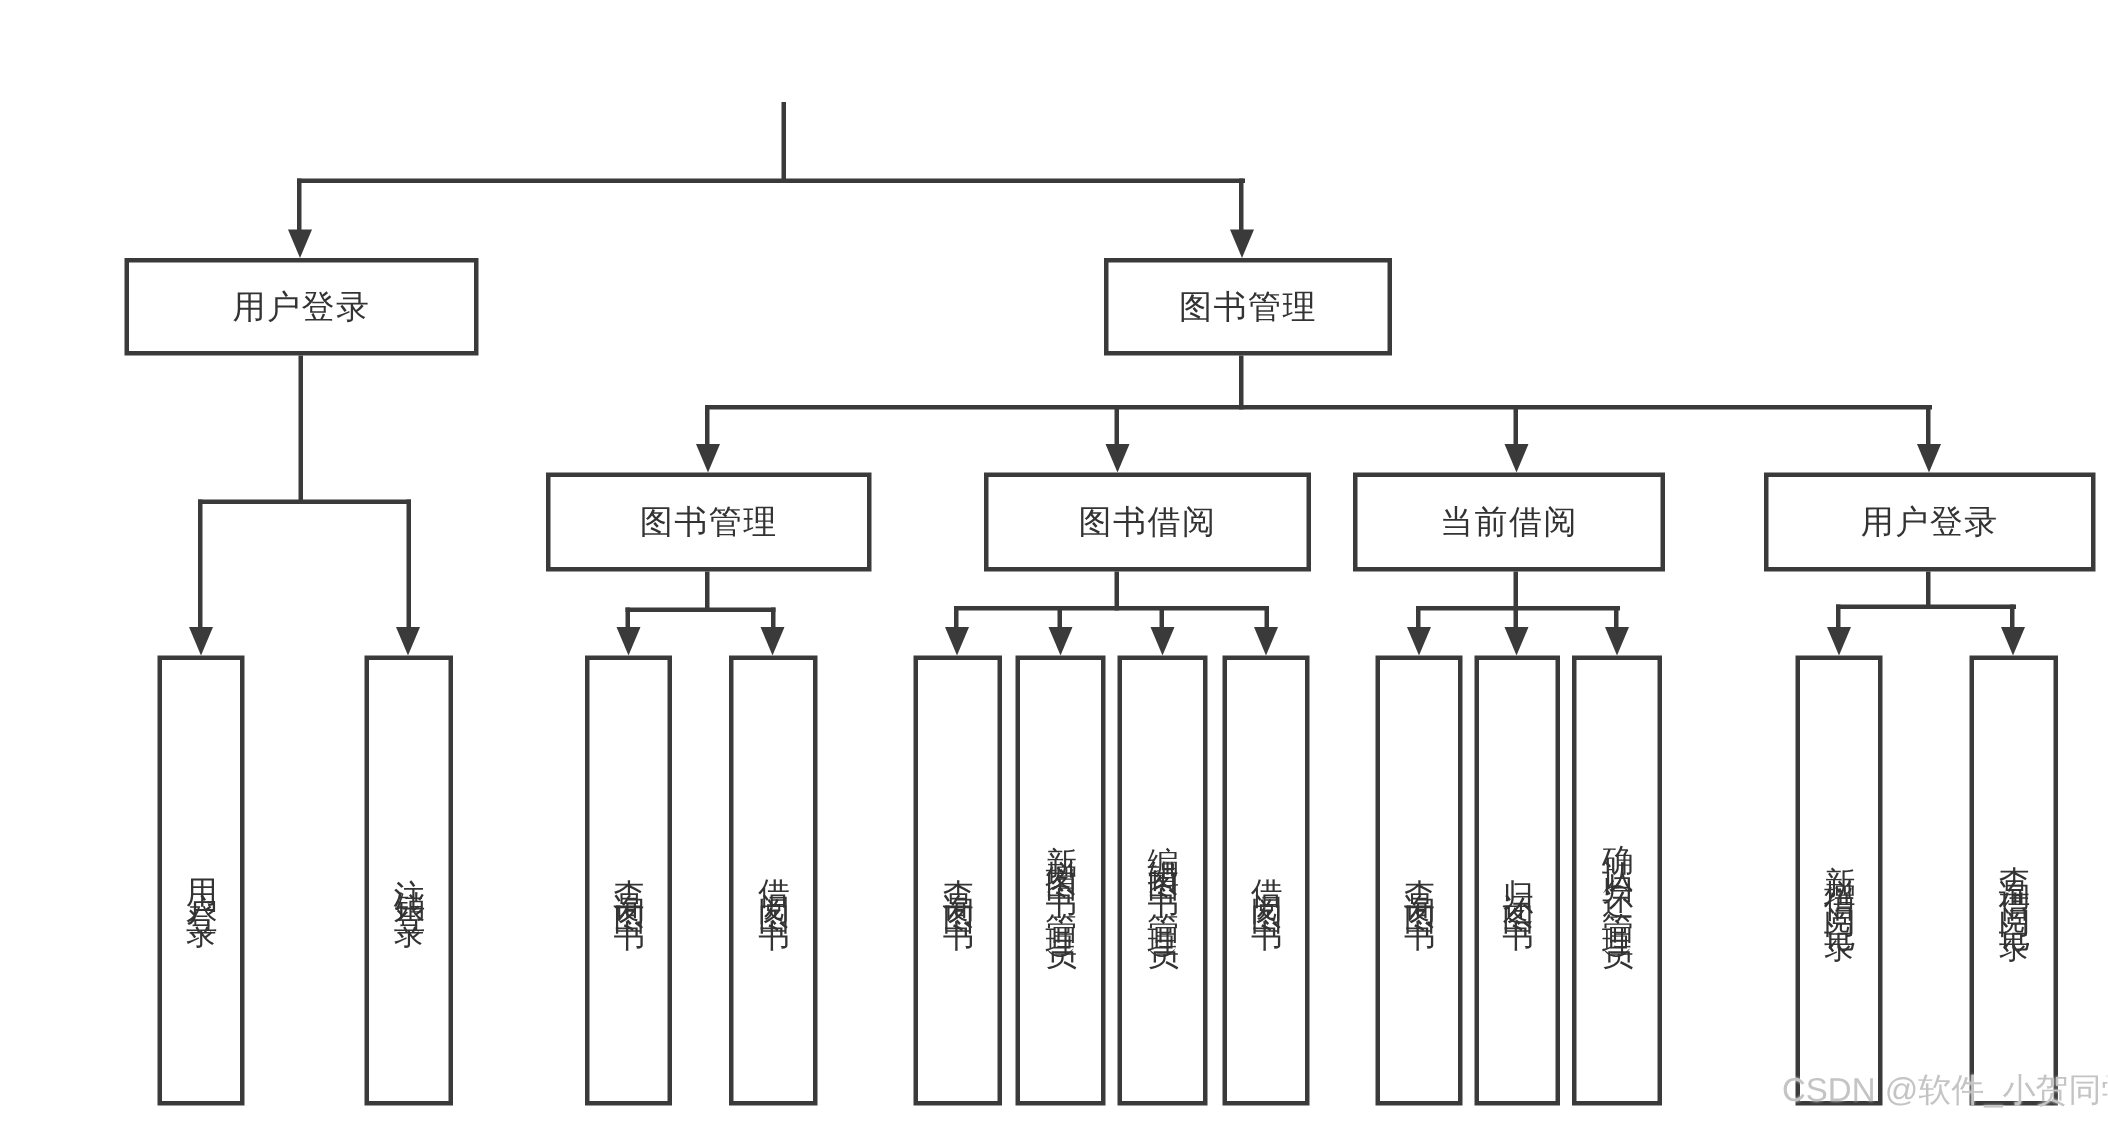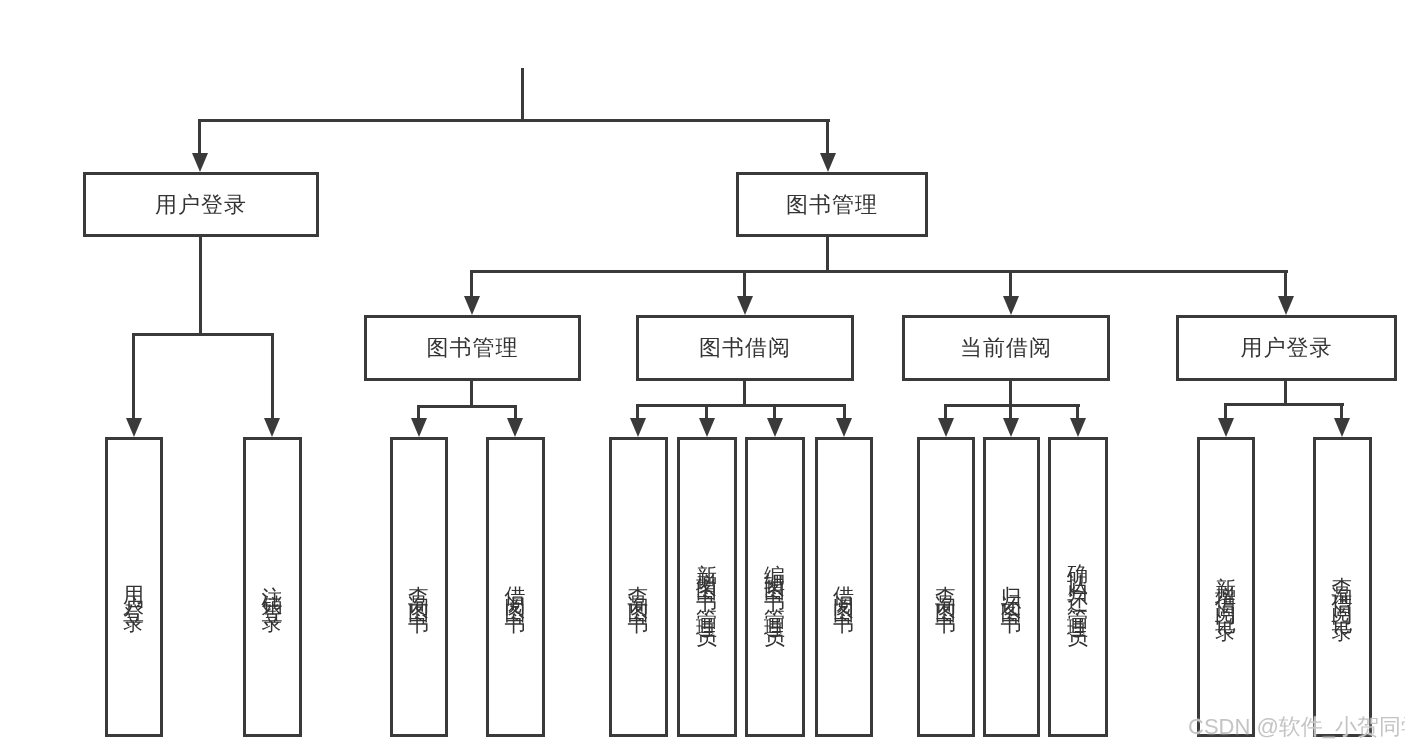--- a/index.html
+++ b/index.html
@@ -68,21 +68,21 @@
   </div>
 
   <div class="hbox" style="left:736px;top:172px;width:192px;height:65px;">
     <span>图书管理</span>
   </div>
 
   <div class="hbox" style="left:364px;top:315px;width:217px;height:66px;">
     <span>图书管理</span>
   </div>
 
-  <div class="hbox" style="left:636px;top:315px;width:218px;height:66px;">
+  <div class="hbox" style="left:656px;top:315px;width:218px;height:66px;">
     <span>图书借阅</span>
   </div>
 
   <div class="hbox" style="left:902px;top:315px;width:208px;height:66px;">
     <span>当前借阅</span>
   </div>
 
   <div class="hbox" style="left:1176px;top:315px;width:221px;height:66px;">
     <span>用户登录</span>
   </div>

